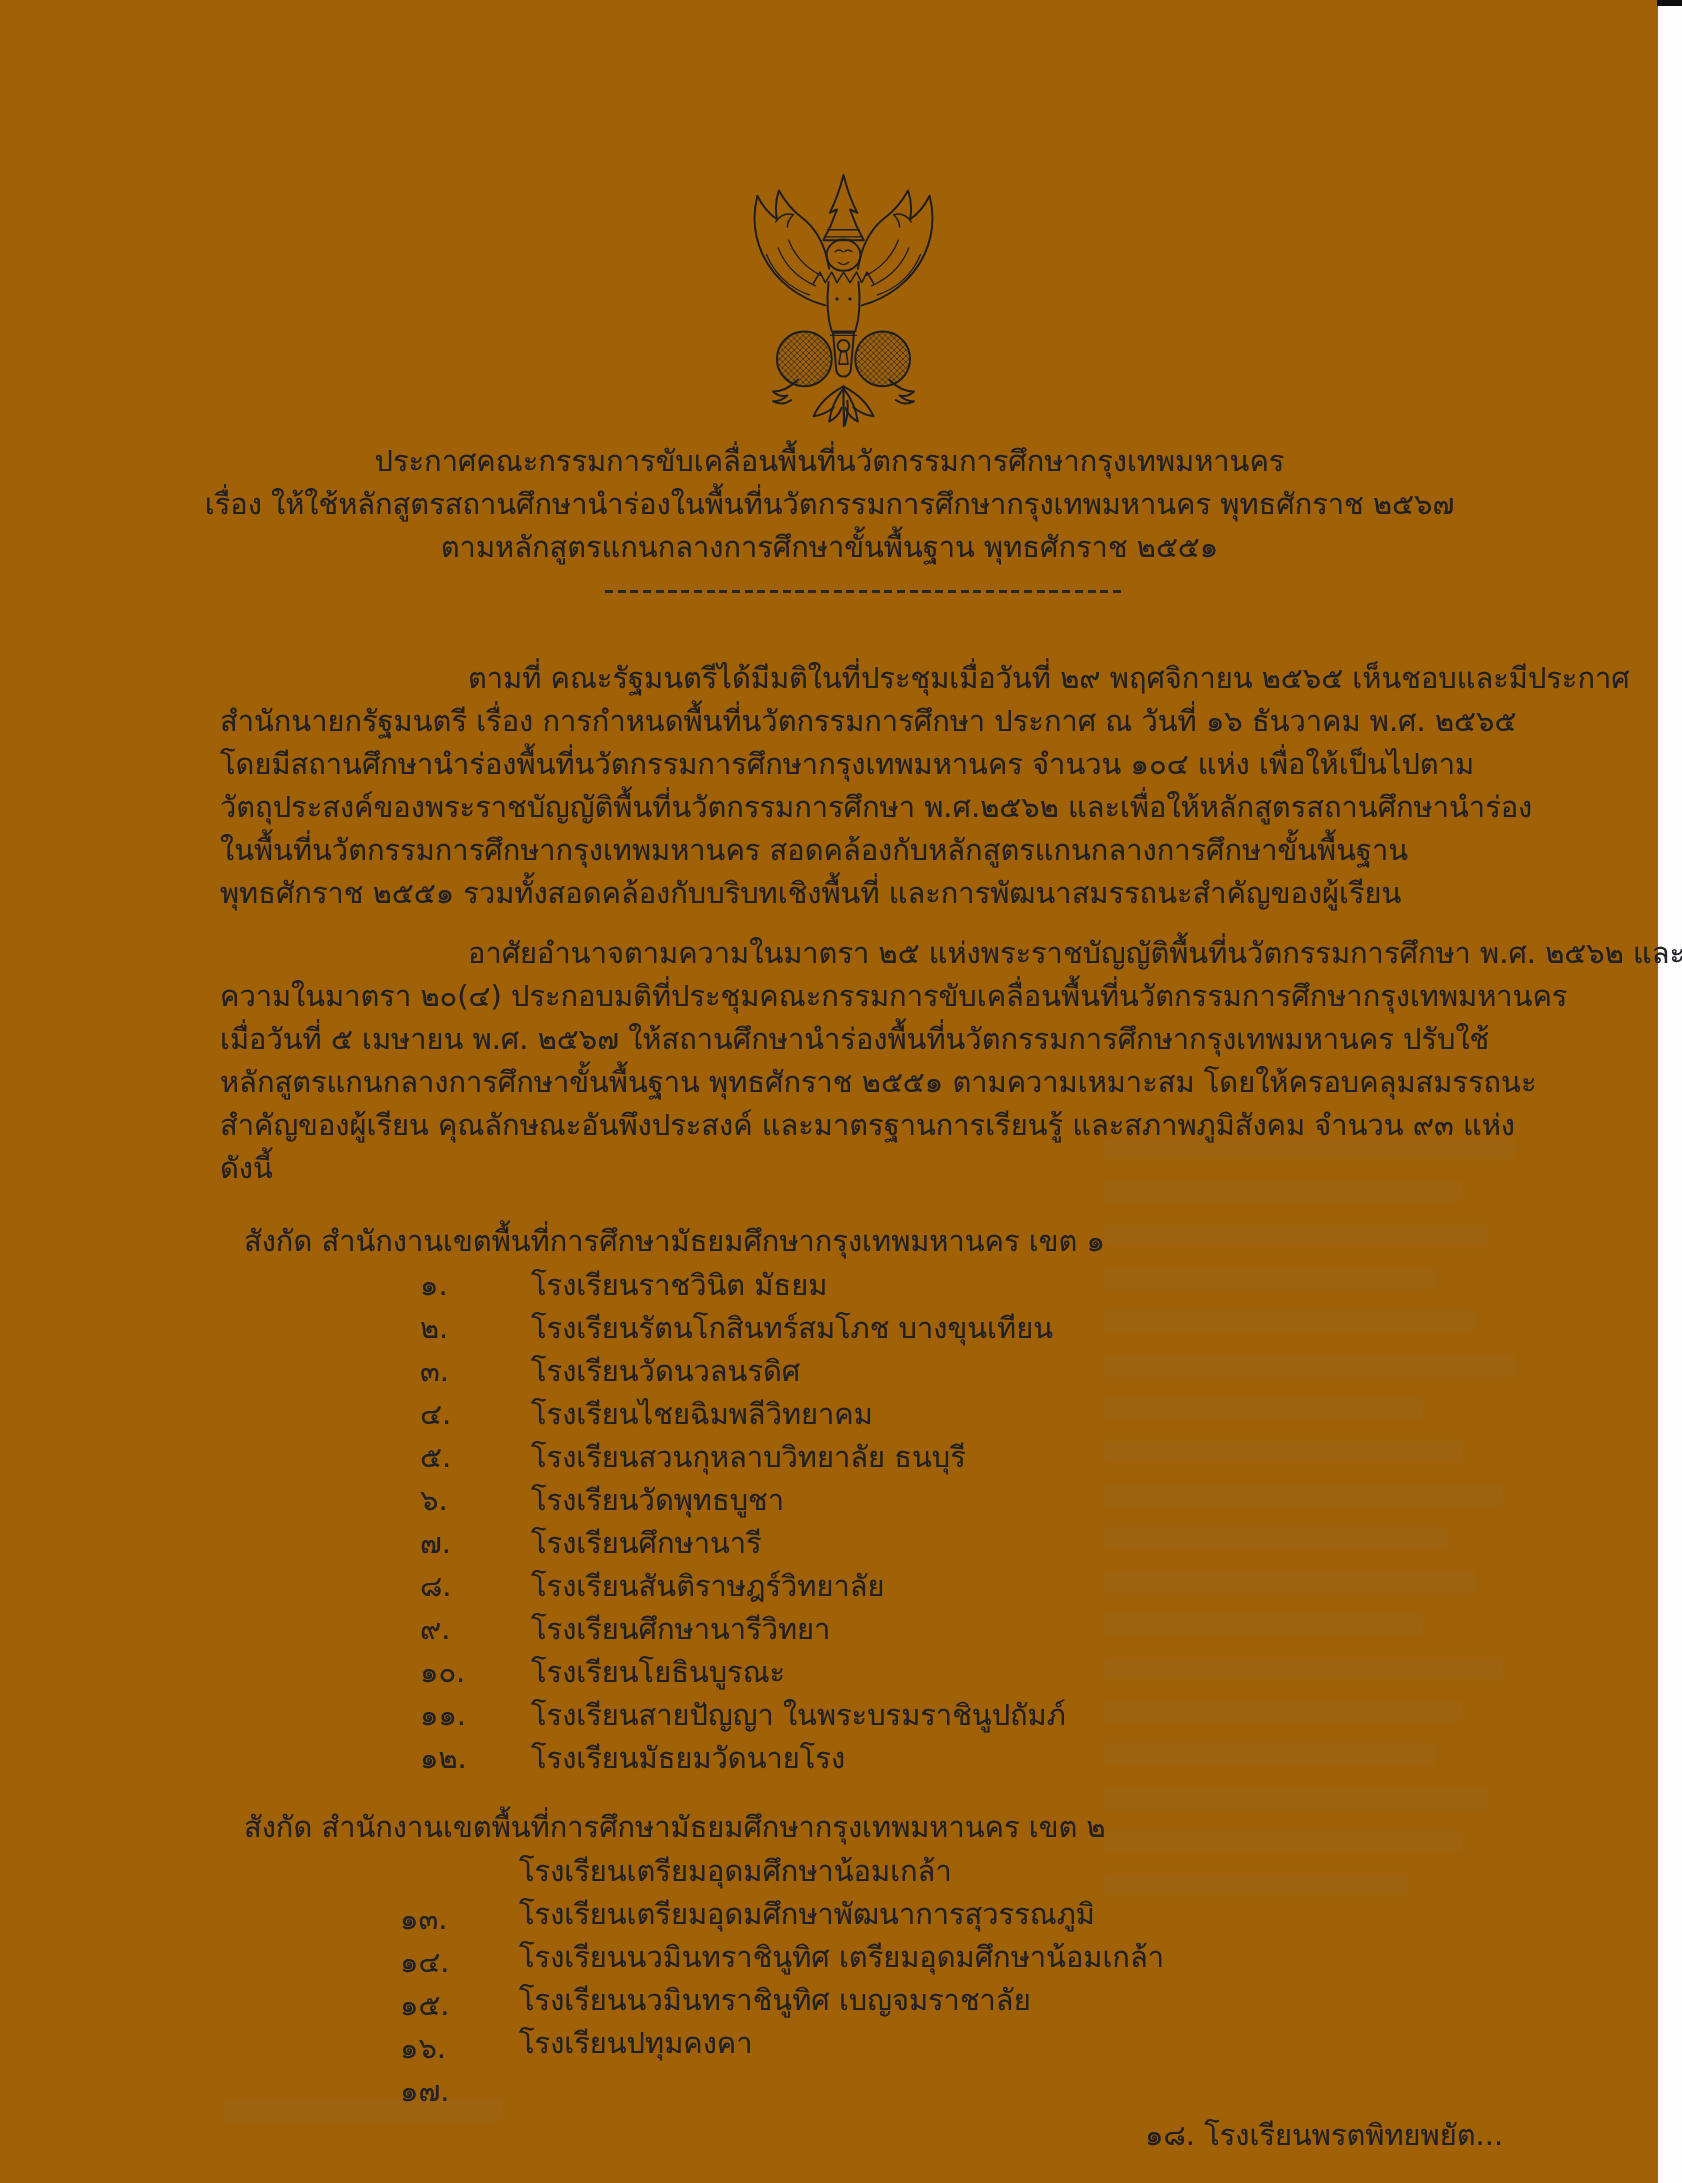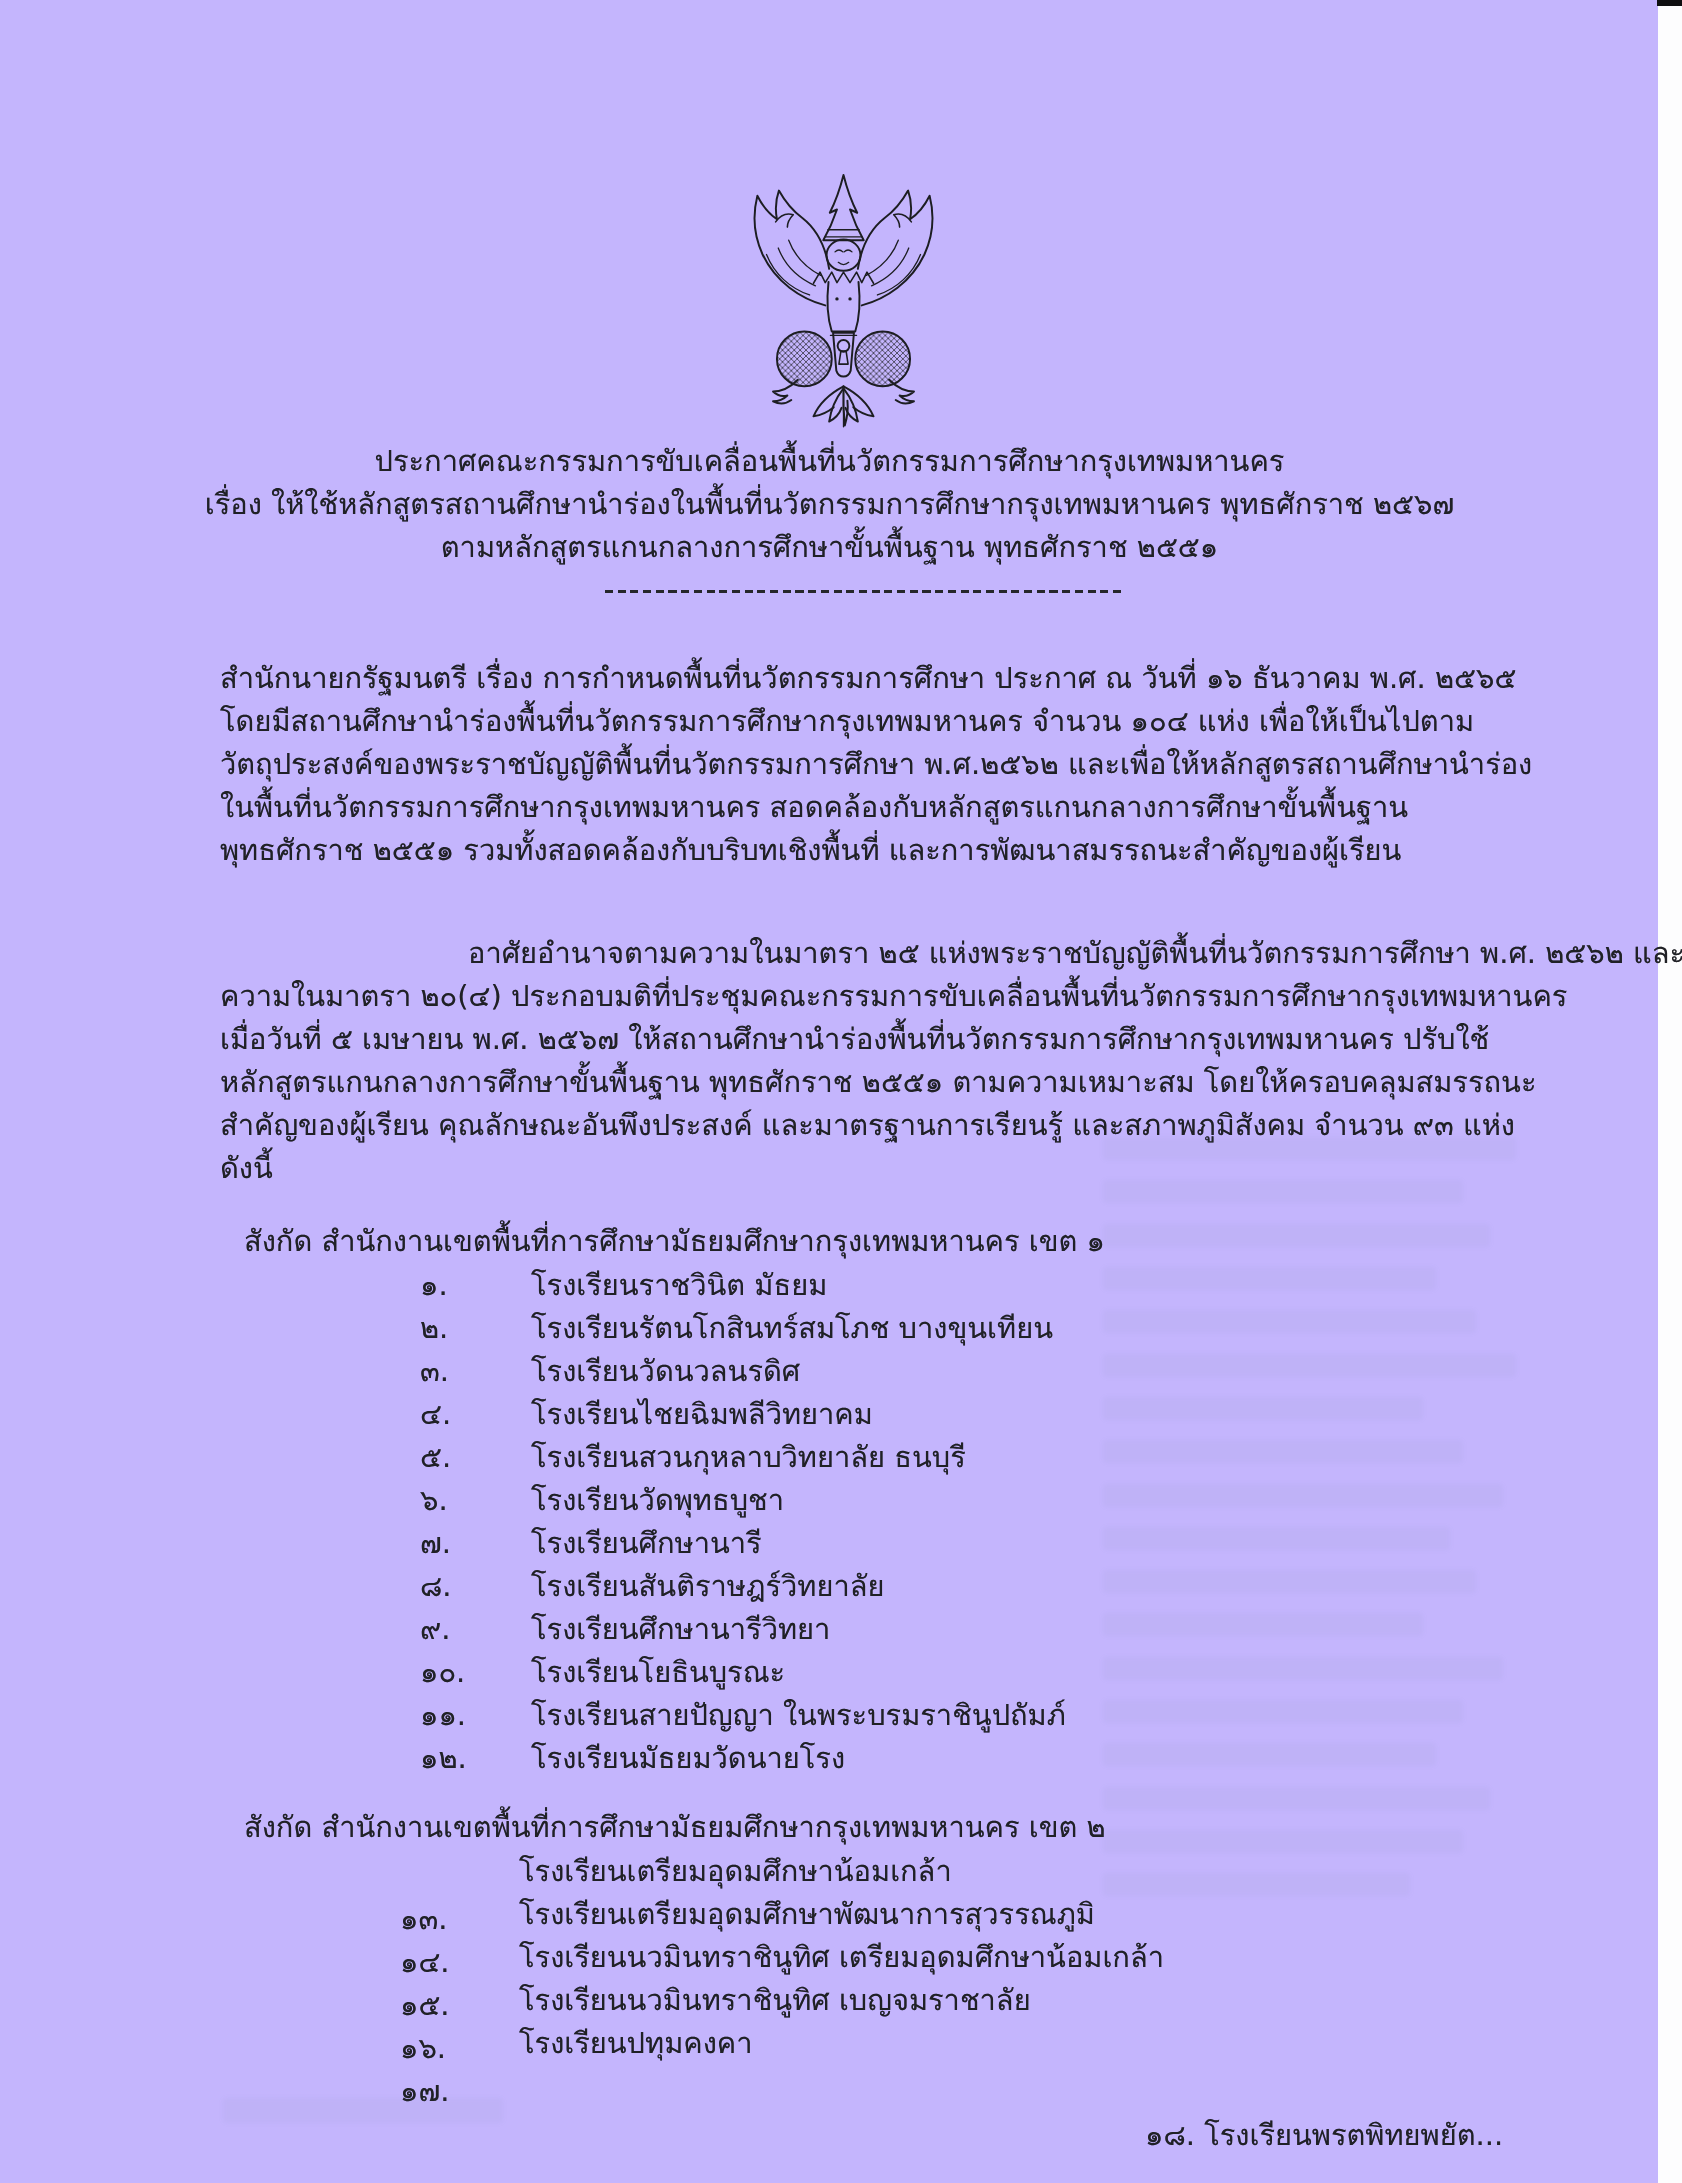--- a/index.html
+++ b/index.html
@@ -3,21 +3,21 @@
 <meta charset="utf-8">
 <style>
   html,body{margin:0;padding:0;}
   body{
     width:1683px;height:2183px;
     background:#e9ebef;
     font-family:"DejaVu Sans","Liberation Sans",sans-serif;
   }
   #page{
     position:relative;width:1683px;height:2183px;overflow:hidden;
-    background:#c4b5fd;
+    background:#a16207;
     color:#202126;
     font-size:29px;
     text-shadow:0 0 0.4px rgba(25,25,30,.45);
   }
   
   .scan-strip{position:absolute;right:0;top:0;width:25px;height:100%;background:#fdfdfe;}
   .scan-corner{position:absolute;left:1657px;top:0;width:26px;height:6px;background:#0f0f10;}
 
   
   .emblem{position:absolute;left:730px;top:171px;width:227px;height:261px;}
@@ -121,20 +121,21 @@
   </svg>
 
   <div class="title">
     <div class="t-line">ประกาศคณะกรรมการขับเคลื่อนพื้นที่นวัตกรรมการศึกษากรุงเทพมหานคร</div>
     <div class="t-line">เรื่อง ให้ใช้หลักสูตรสถานศึกษานำร่องในพื้นที่นวัตกรรมการศึกษากรุงเทพมหานคร พุทธศักราช ๒๕๖๗</div>
     <div class="t-line">ตามหลักสูตรแกนกลางการศึกษาขั้นพื้นฐาน พุทธศักราช ๒๕๕๑</div>
   </div>
   <div class="dashes"></div>
 
   <div id="p1" class="para">
+    <div class="p-line indent">ตามที่ คณะรัฐมนตรีได้มีมติในที่ประชุมเมื่อวันที่ ๒๙ พฤศจิกายน ๒๕๖๕ เห็นชอบและมีประกาศ</div>
     <div class="p-line">สำนักนายกรัฐมนตรี เรื่อง การกำหนดพื้นที่นวัตกรรมการศึกษา ประกาศ ณ วันที่ ๑๖ ธันวาคม พ.ศ. ๒๕๖๕</div>
     <div class="p-line">โดยมีสถานศึกษานำร่องพื้นที่นวัตกรรมการศึกษากรุงเทพมหานคร จำนวน ๑๐๔ แห่ง เพื่อให้เป็นไปตาม</div>
     <div class="p-line">วัตถุประสงค์ของพระราชบัญญัติพื้นที่นวัตกรรมการศึกษา พ.ศ.๒๕๖๒ และเพื่อให้หลักสูตรสถานศึกษานำร่อง</div>
     <div class="p-line">ในพื้นที่นวัตกรรมการศึกษากรุงเทพมหานคร สอดคล้องกับหลักสูตรแกนกลางการศึกษาขั้นพื้นฐาน</div>
     <div class="p-line">พุทธศักราช ๒๕๕๑ รวมทั้งสอดคล้องกับบริบทเชิงพื้นที่ และการพัฒนาสมรรถนะสำคัญของผู้เรียน</div>
   </div>
 
   <div id="p2" class="para">
     <div class="p-line indent">อาศัยอำนาจตามความในมาตรา ๒๕ แห่งพระราชบัญญัติพื้นที่นวัตกรรมการศึกษา พ.ศ. ๒๕๖๒ และ</div>
     <div class="p-line">ความในมาตรา ๒๐(๔) ประกอบมติที่ประชุมคณะกรรมการขับเคลื่อนพื้นที่นวัตกรรมการศึกษากรุงเทพมหานคร</div>

